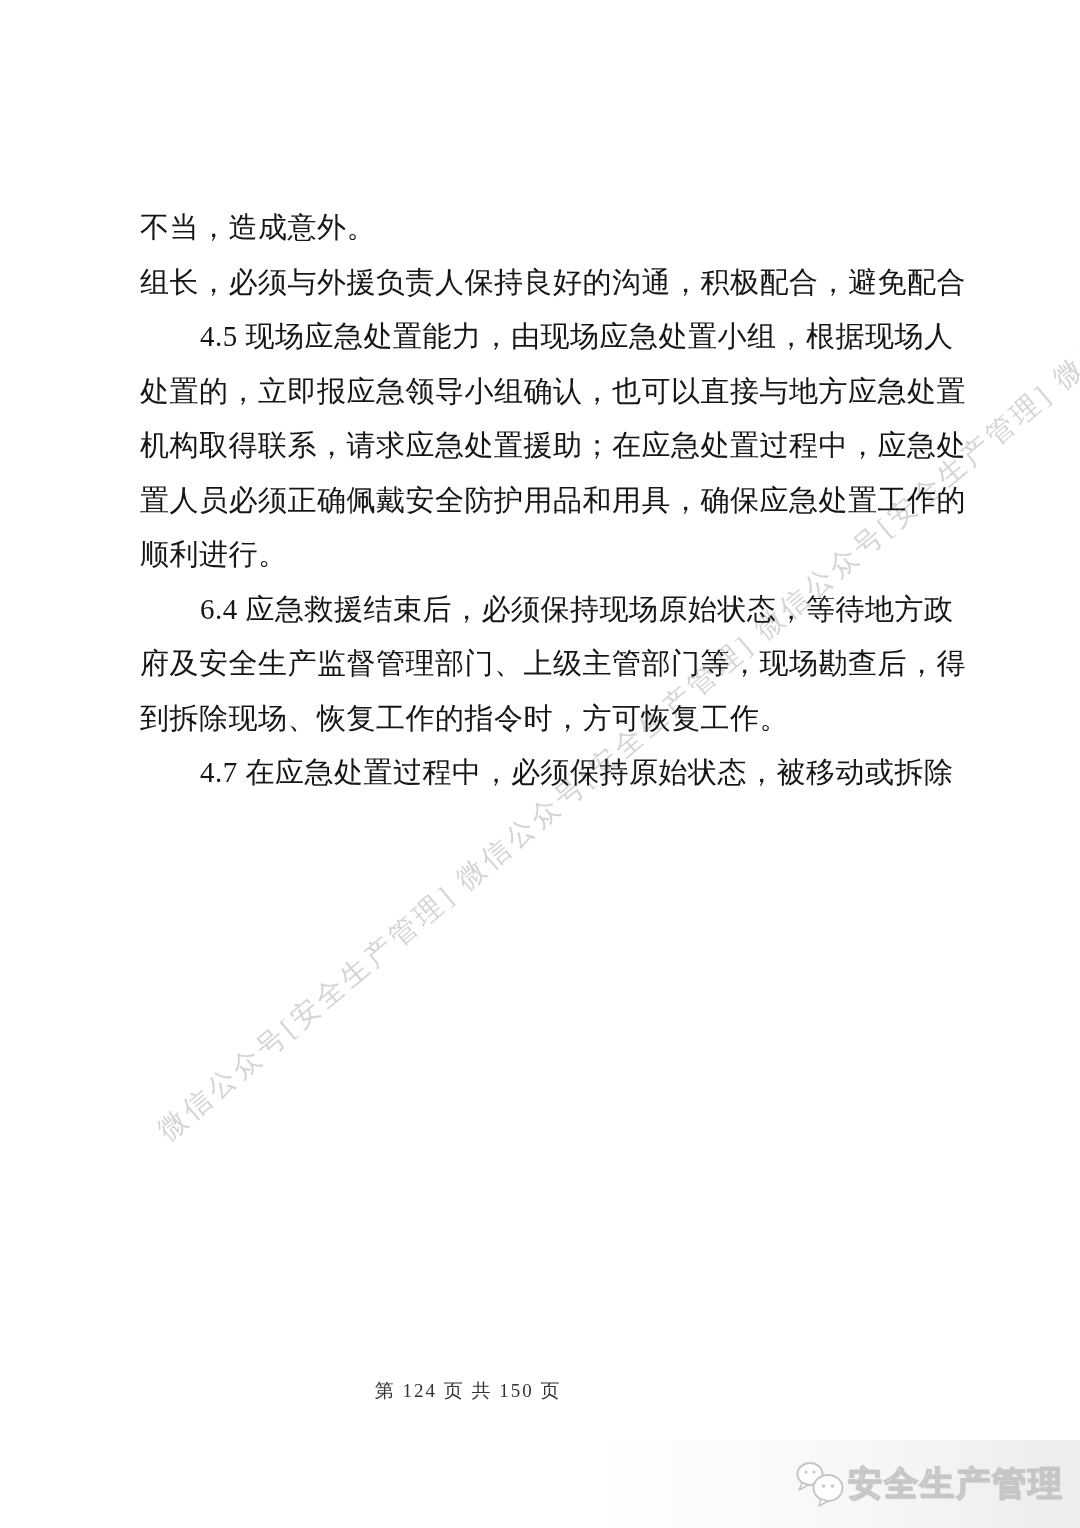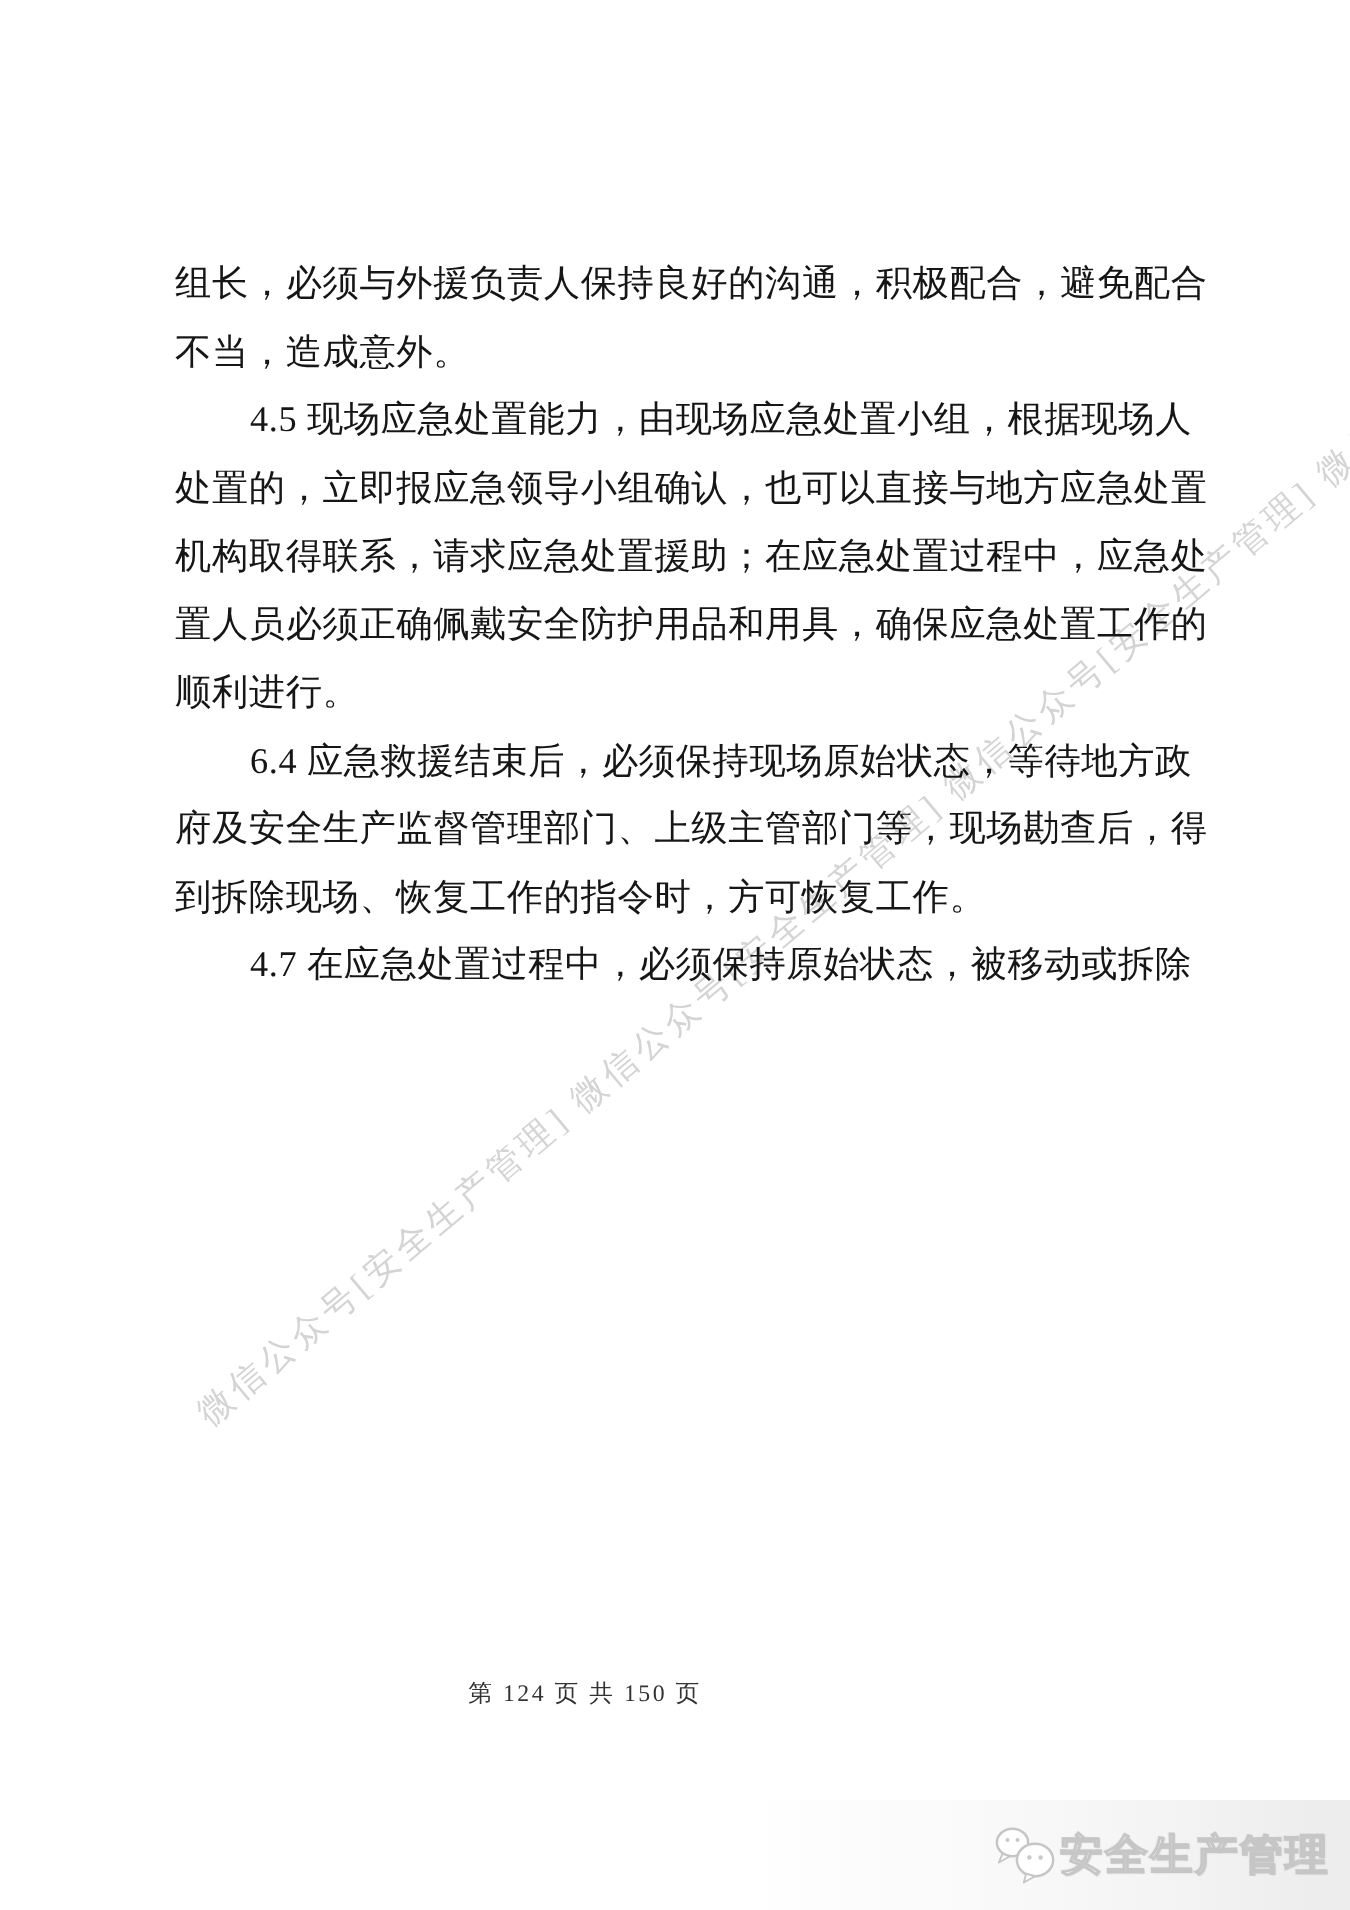--- a/index.html
+++ b/index.html
@@ -40,21 +40,21 @@
   .text-line {
     height: 54.5px;
     line-height: 54.5px;
     letter-spacing: 0.5px;
     white-space: nowrap;
   }
   .text-line.indent { text-indent: 60px; }
   
   .page-footer {
     position: absolute;
-    left: 0; top: 1342px;
+    left: 0; top: 1378px;
     width: 936px;
     text-align: center;
     font-size: 19px;
     letter-spacing: 2px;
     color: #333333;
     z-index: 2;
   }
   
   .banner {
     position: absolute;
@@ -83,22 +83,22 @@
 </style>
 </head>
 <body>
 
 <div class="page">
 
   <div class="watermark">微信公众号[安全生产管理]  微信公众号[安全生产管理]  微信公众号[安全生产管理]  微信公众号[安全生产管理]</div>
 
   <div class="content">
 
+    <div class="text-line">不当，造成意外。</div>
     <div class="text-line">组长，必须与外援负责人保持良好的沟通，积极配合，避免配合</div>
-    <div class="text-line">不当，造成意外。</div>
 
     <div class="text-line indent">4.5 现场应急处置能力，由现场应急处置小组，根据现场人</div>
     <div class="text-line">处置的，立即报应急领导小组确认，也可以直接与地方应急处置</div>
     <div class="text-line">机构取得联系，请求应急处置援助；在应急处置过程中，应急处</div>
     <div class="text-line">置人员必须正确佩戴安全防护用品和用具，确保应急处置工作的</div>
     <div class="text-line">顺利进行。</div>
 
     <div class="text-line indent">6.4 应急救援结束后，必须保持现场原始状态，等待地方政</div>
     <div class="text-line">府及安全生产监督管理部门、上级主管部门等，现场勘查后，得</div>
     <div class="text-line">到拆除现场、恢复工作的指令时，方可恢复工作。</div>

